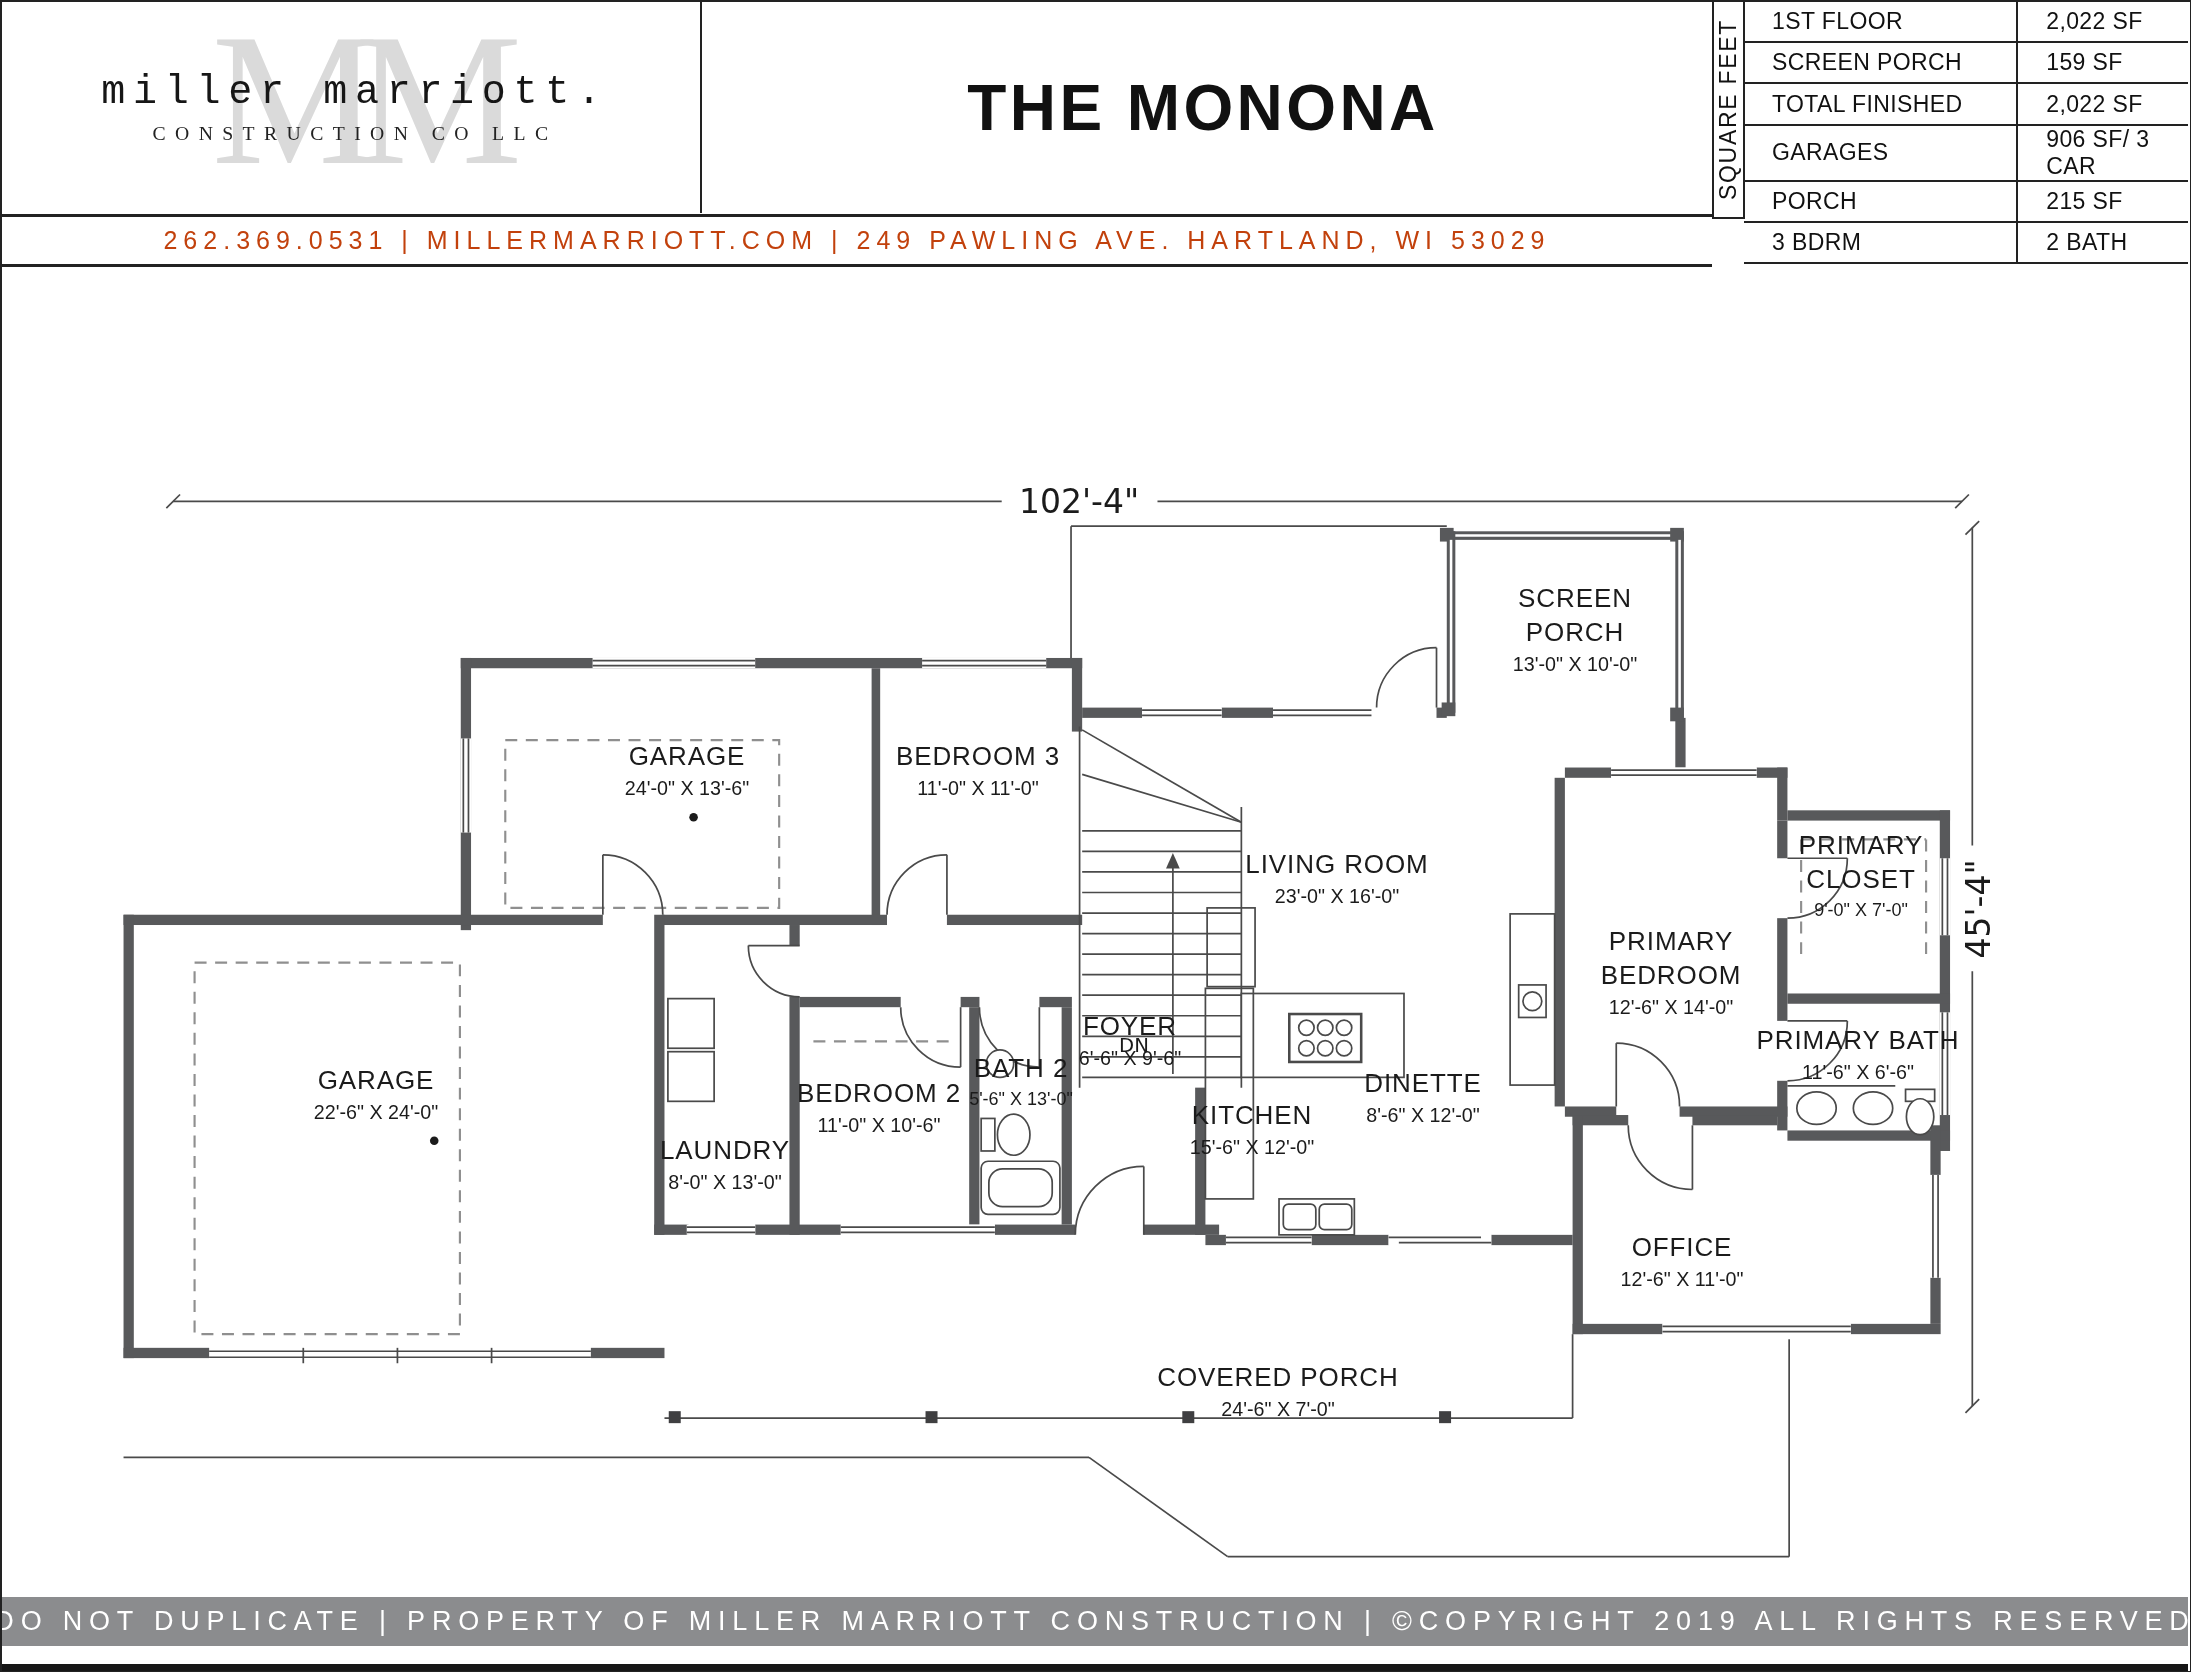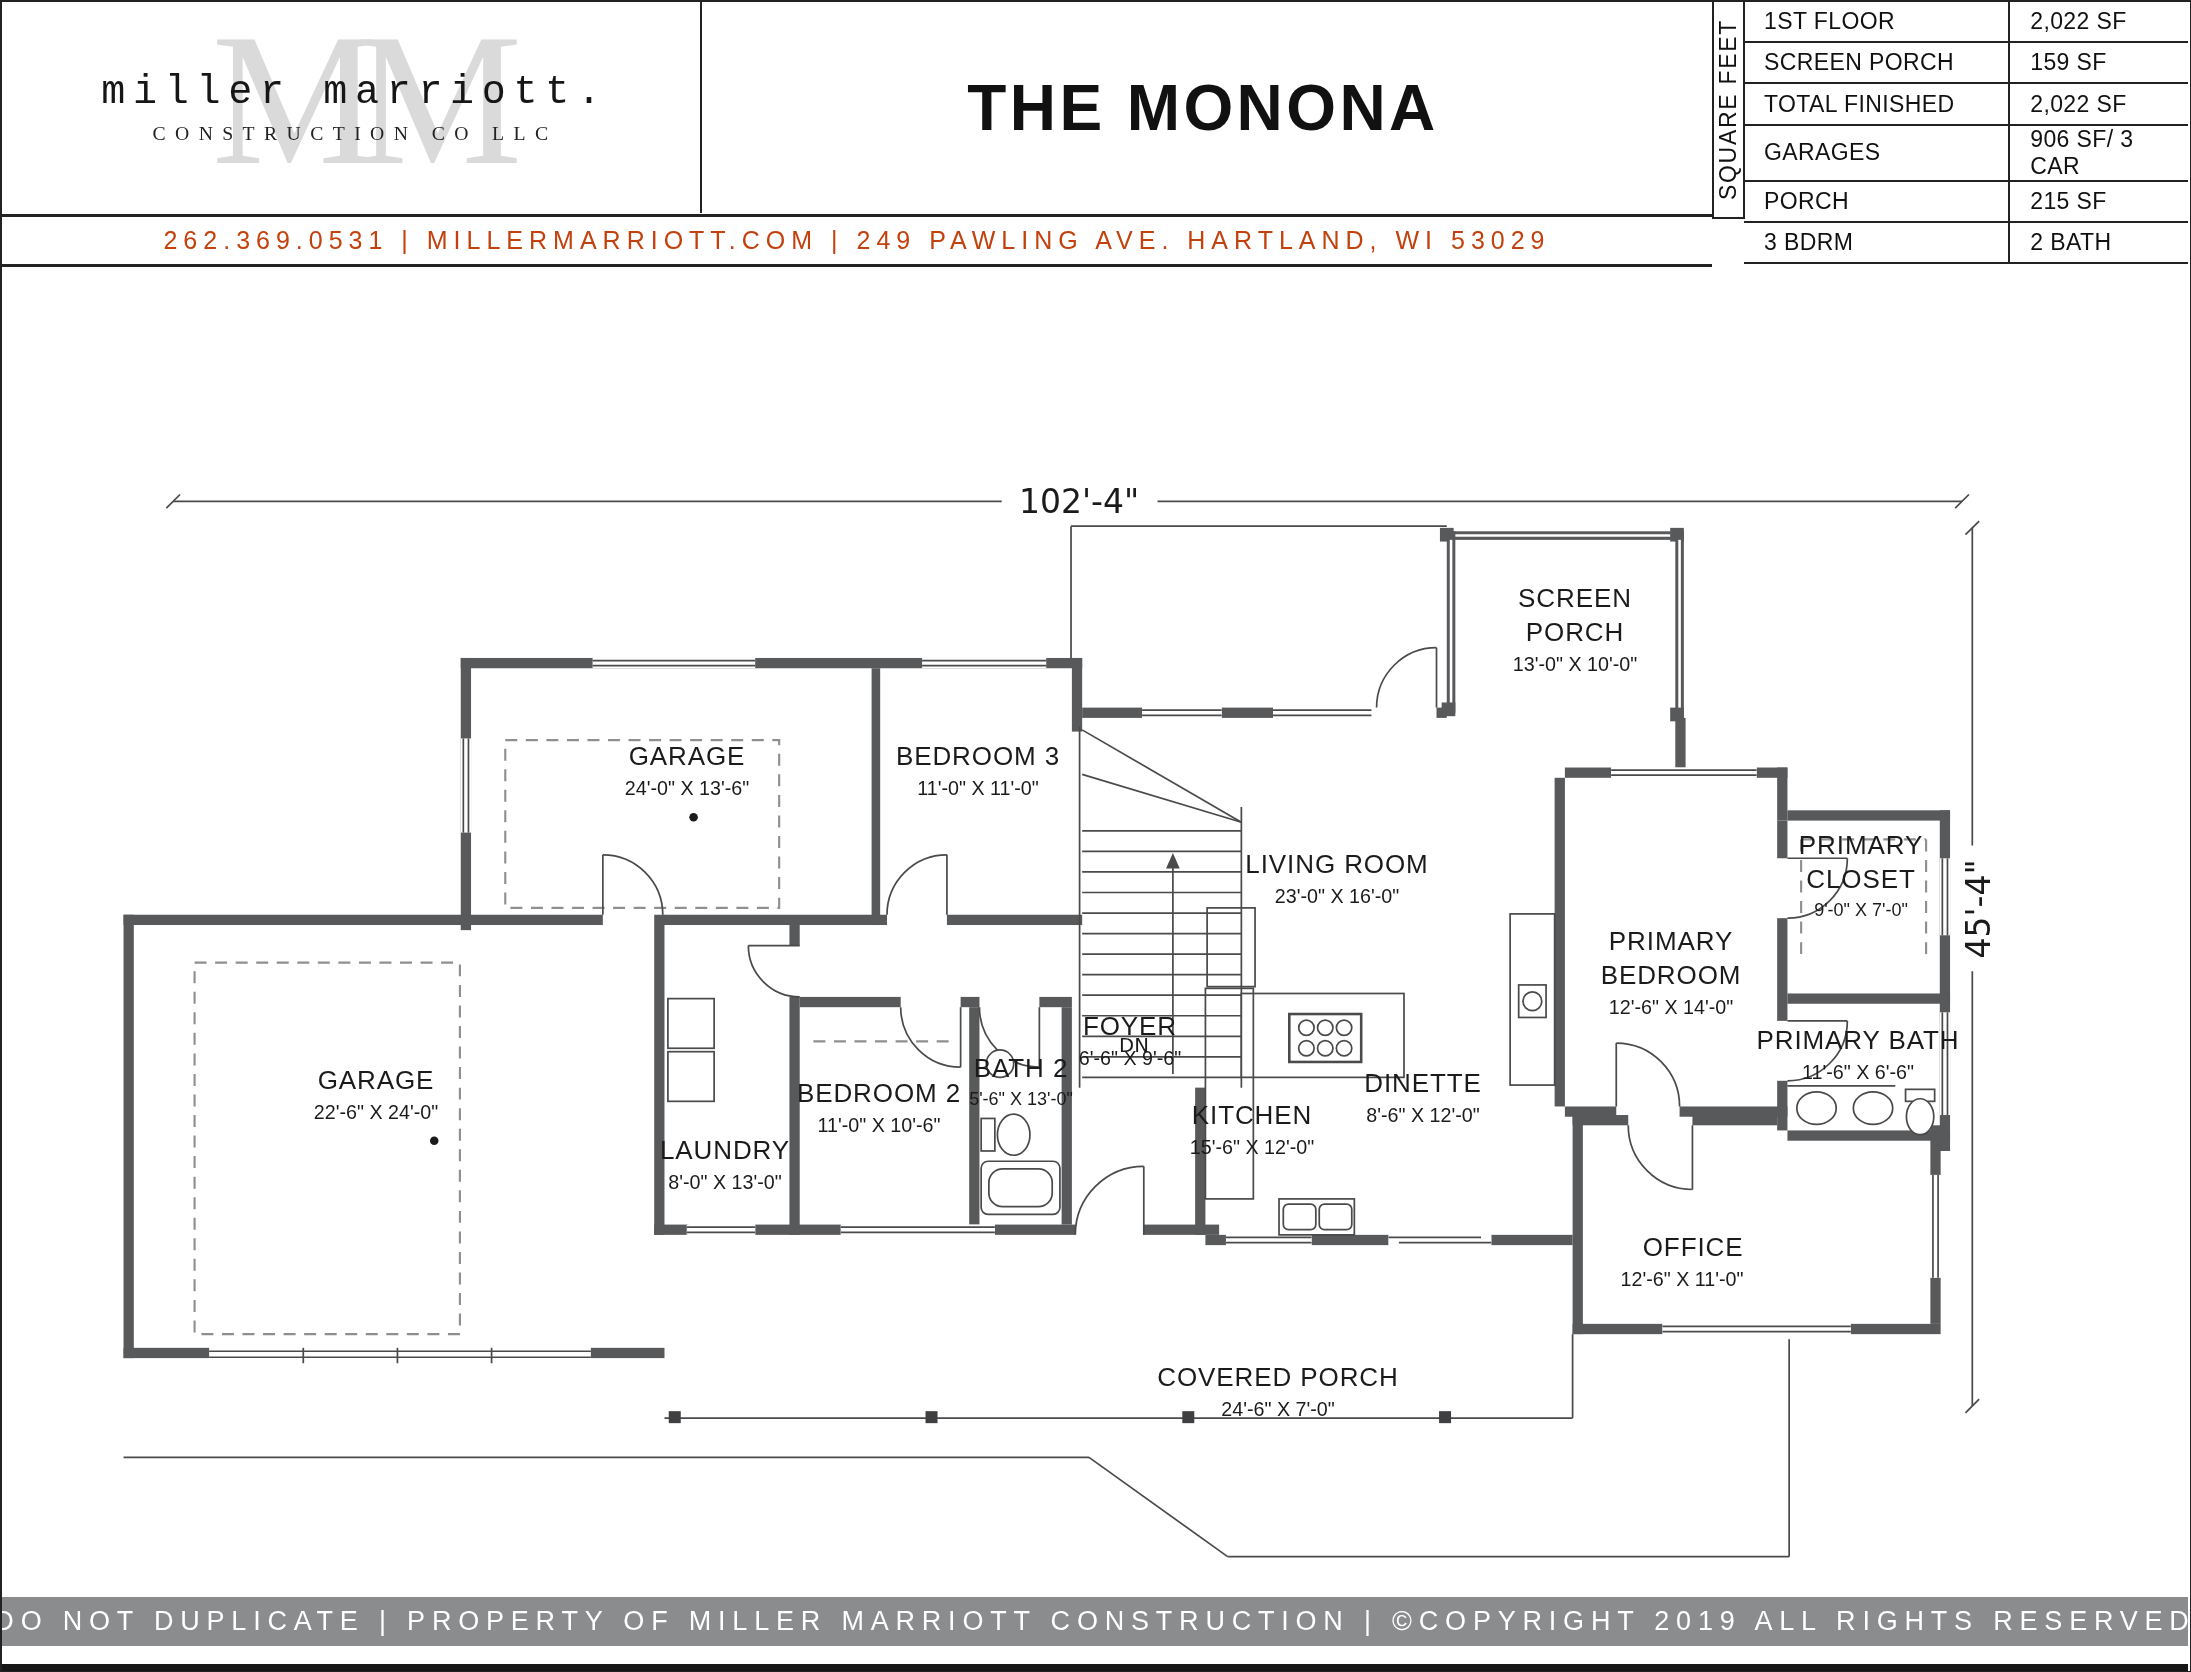--- a/index.html
+++ b/index.html
@@ -9,21 +9,21 @@
   .logo-box{left:0;top:0;width:690px;height:211px;border-right:2.6px solid #222;display:flex;flex-direction:column;align-items:center;justify-content:center;margin-left:8px;}
   .logo-mono{position:absolute;left:50%;top:46%;transform:translate(-50%,-50%);font-family:"Liberation Serif",serif;font-size:188px;color:#dadada;letter-spacing:-24px;font-weight:normal;}
   .logo-name{position:relative;font-family:Liberation Mono, monospace;font-size:40px;color:#161616;letter-spacing:7.7px;}
   .logo-sub{position:relative;font-family:"Liberation Serif",serif;font-size:19.7px;color:#222;letter-spacing:9.4px;margin-top:6.8px;}
   .title-area{left:690px;top:0;width:1022px;height:211px;display:flex;align-items:center;justify-content:center;}
   .plan-title{margin:0;font-size:64px;font-weight:600;letter-spacing:3.4px;color:#111;}
   .sqft-strip{left:1710px;top:0;width:33px;height:217px;border-left:2.6px solid #222;border-right:2.6px solid #222;border-bottom:2.6px solid #222;box-sizing:border-box;display:flex;align-items:center;justify-content:center;}
   .sqft-strip span{transform:rotate(-90deg);white-space:nowrap;font-size:23px;letter-spacing:1.7px;color:#111;}
   .spec-table{left:1742px;top:0;width:444px;height:262px;display:flex;flex-direction:column;}
   .spec-row{flex:1;display:flex;border-bottom:2.6px solid #222;align-items:stretch;}
-  .spec-cell{display:flex;align-items:center;padding-left:20px;font-size:23px;color:#111;letter-spacing:0.4px;}
+  .spec-cell{display:flex;align-items:center;padding-left:28px;font-size:23px;color:#111;letter-spacing:0.4px;}
   .spec-label{width:55%;border-right:2.6px solid #222;}
   .spec-value{flex:1;}
   .contact-bar{left:0;top:212px;width:1710px;height:53px;border-top:3.4px solid #222;border-bottom:3.4px solid #222;box-sizing:border-box;display:flex;align-items:center;justify-content:center;}
   .contact-bar span{font-size:25px;letter-spacing:6px;color:#c2410c;white-space:nowrap;}
   
   .rl{position:absolute;transform:translateX(-50%);text-align:center;font-family:Liberation Sans, sans-serif;color:#1b1b1b;white-space:nowrap;z-index:5;}
   .rl .nm{font-size:26px;letter-spacing:0.9px;line-height:1.3;}
   .rl .dm{font-size:19.7px;margin-top:3.4px;}
   .rl.small .dm{font-size:18px;}
   .dn-lbl{position:absolute;font-family:"DejaVu Sans",sans-serif;font-size:19.7px;color:#1b1b1b;z-index:5;}
@@ -398,21 +398,21 @@
   </div>
   <div class="rl small" style="left:1859px;top:827px;">
     <div class="nm">PRIMARY</div>
     <div class="nm">CLOSET</div>
     <div class="dm">9'-0" X 7'-0"</div>
   </div>
   <div class="rl" style="left:1856px;top:1022px;">
     <div class="nm">PRIMARY BATH</div>
     <div class="dm">11'-6" X 6'-6"</div>
   </div>
-  <div class="rl" style="left:1680px;top:1229px;text-align:right;">
+  <div class="rl" style="left:1680px;top:1229px;">
     <div class="nm">OFFICE</div>
     <div class="dm">12'-6" X 11'-0"</div>
   </div>
   <div class="rl" style="left:1276px;top:1359px;">
     <div class="nm">COVERED PORCH</div>
     <div class="dm">24'-6" X 7'-0"</div>
   </div>
 
   <div class="dn-lbl" style="left:1117px;top:1032px;">DN</div>
   <div class="hdim">102'-4"</div>

